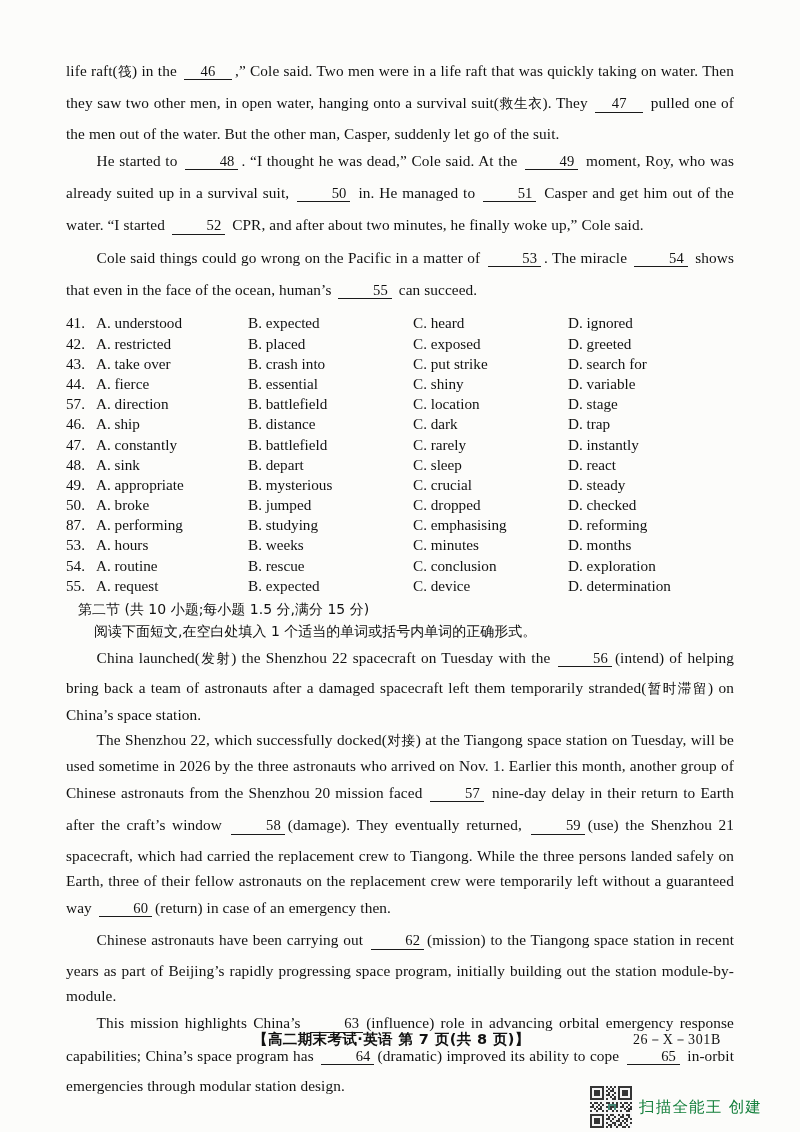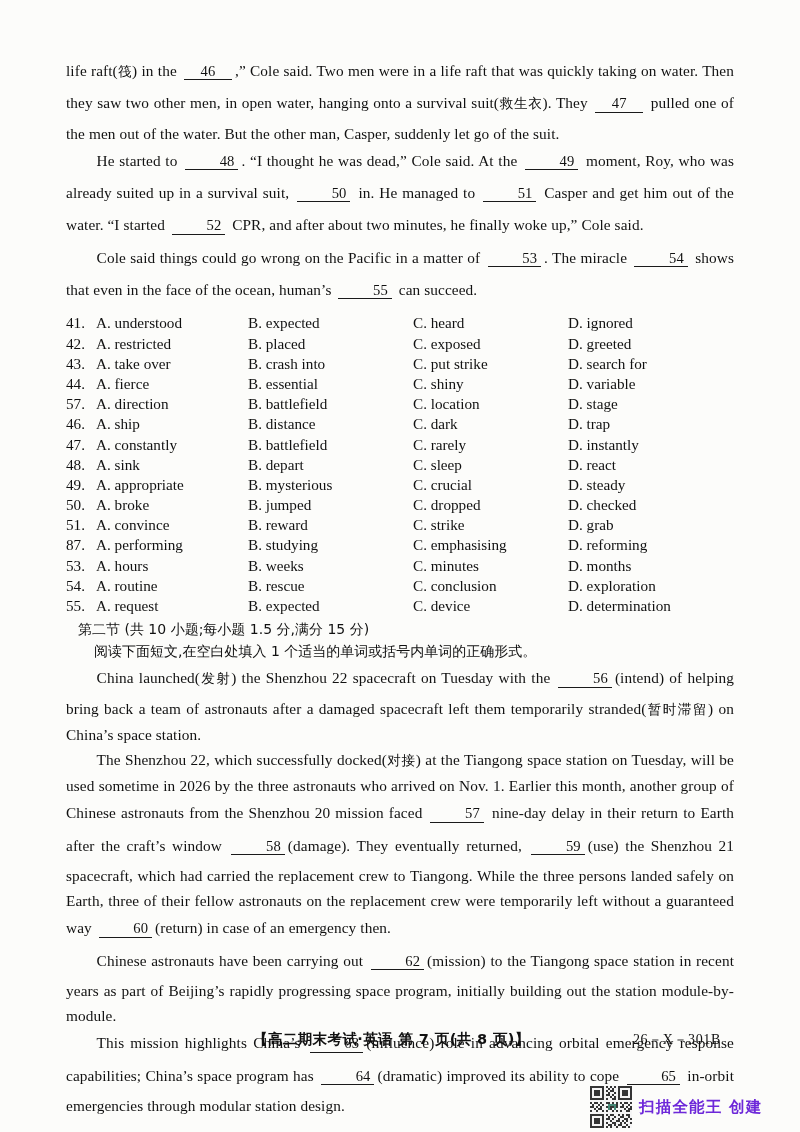--- a/index.html
+++ b/index.html
@@ -131,24 +131,23 @@
     width: 42px;
     height: 42px;
     position: relative;
     background: #fff;
     filter: contrast(0.92) opacity(0.92);
   }
   .qr svg { display: block; }
   .wm-text {
     font-family: "DejaVu Sans", sans-serif;
     font-size: 15.5px;
-    color: #6d28d9;
+    color: #15803d;
     letter-spacing: 1.2px;
     white-space: nowrap;
-    font-weight: bold;
   }
 </style>
 </head>
 <body>
 
 <div class="page"></div>
 
 <div class="content">
 
   <div id="cloze-passage">
@@ -220,27 +219,20 @@
         <div class="opt-b">B. mysterious</div>
         <div class="opt-c">C. crucial</div>
         <div class="opt-d">D. steady</div>
       </div>
       <div class="opt-row">
         <div class="opt-num">50.</div>
         <div class="opt-a">A. broke</div>
         <div class="opt-b">B. jumped</div>
         <div class="opt-c">C. dropped</div>
         <div class="opt-d">D. checked</div>
-      </div>
-      <div class="opt-row">
-        <div class="opt-num">51.</div>
-        <div class="opt-a">A. convince</div>
-        <div class="opt-b">B. reward</div>
-        <div class="opt-c">C. strike</div>
-        <div class="opt-d">D. grab</div>
       </div>
       <div class="opt-row">
         <div class="opt-num">87.</div>
         <div class="opt-a">A. performing</div>
         <div class="opt-b">B. studying</div>
         <div class="opt-c">C. emphasising</div>
         <div class="opt-d">D. reforming</div>
       </div>
       <div class="opt-row">
         <div class="opt-num">53.</div>

